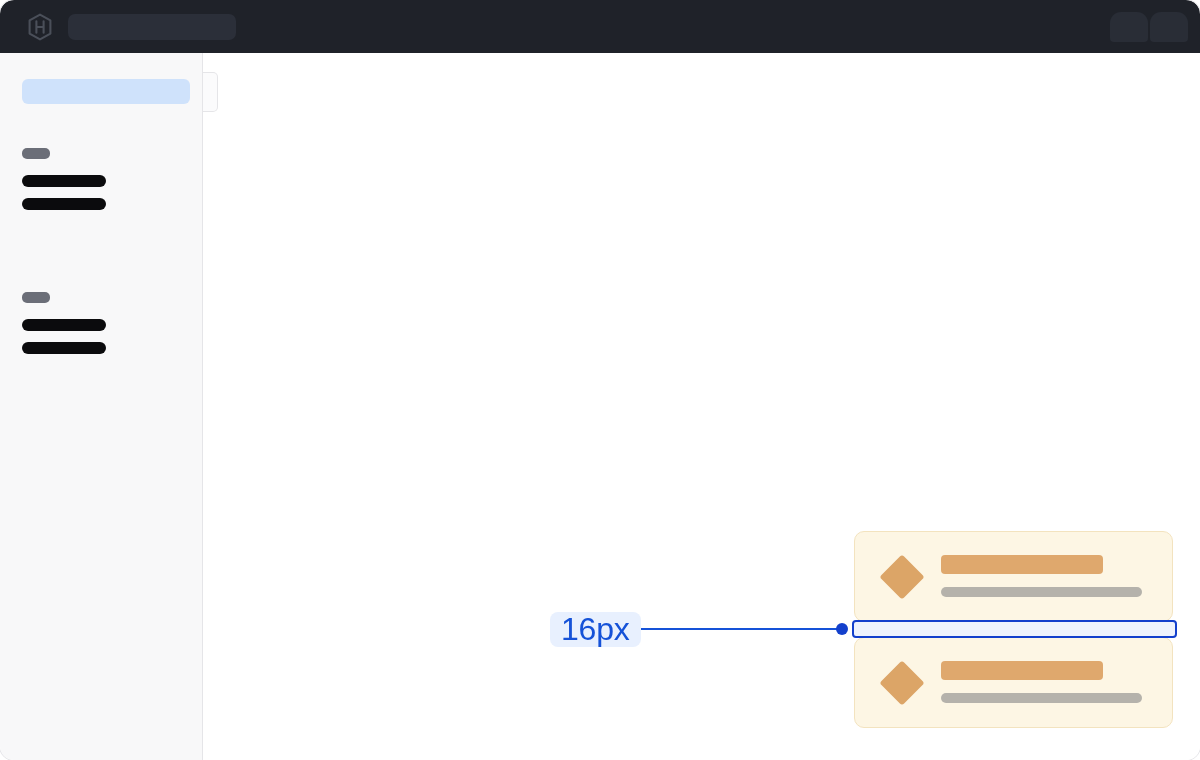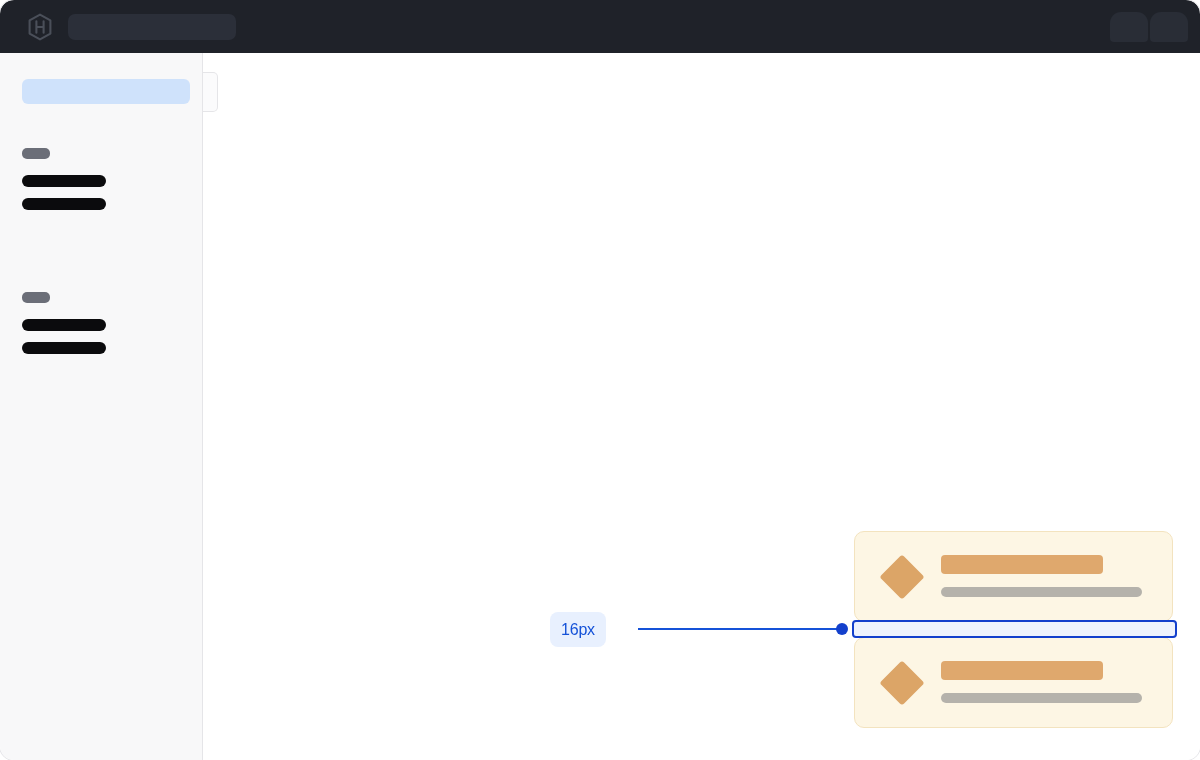--- a/index.html
+++ b/index.html
@@ -229,21 +229,21 @@
     top: 612px;
     min-width: 52px;
     height: 35px;
     padding: 0 11px;
     background: #e8f0fe;
     border-radius: 8px;
     display: flex;
     align-items: center;
     justify-content: center;
     color: #1552d8;
-    font-size: 16px;
+    font-size: 32px;
     font-family: "Liberation Sans", sans-serif;
     letter-spacing: -0.2px;
     box-sizing: border-box;
     z-index: 7;
   }
 </style>
 </head>
 <body>
 
 <div id="app-window">

